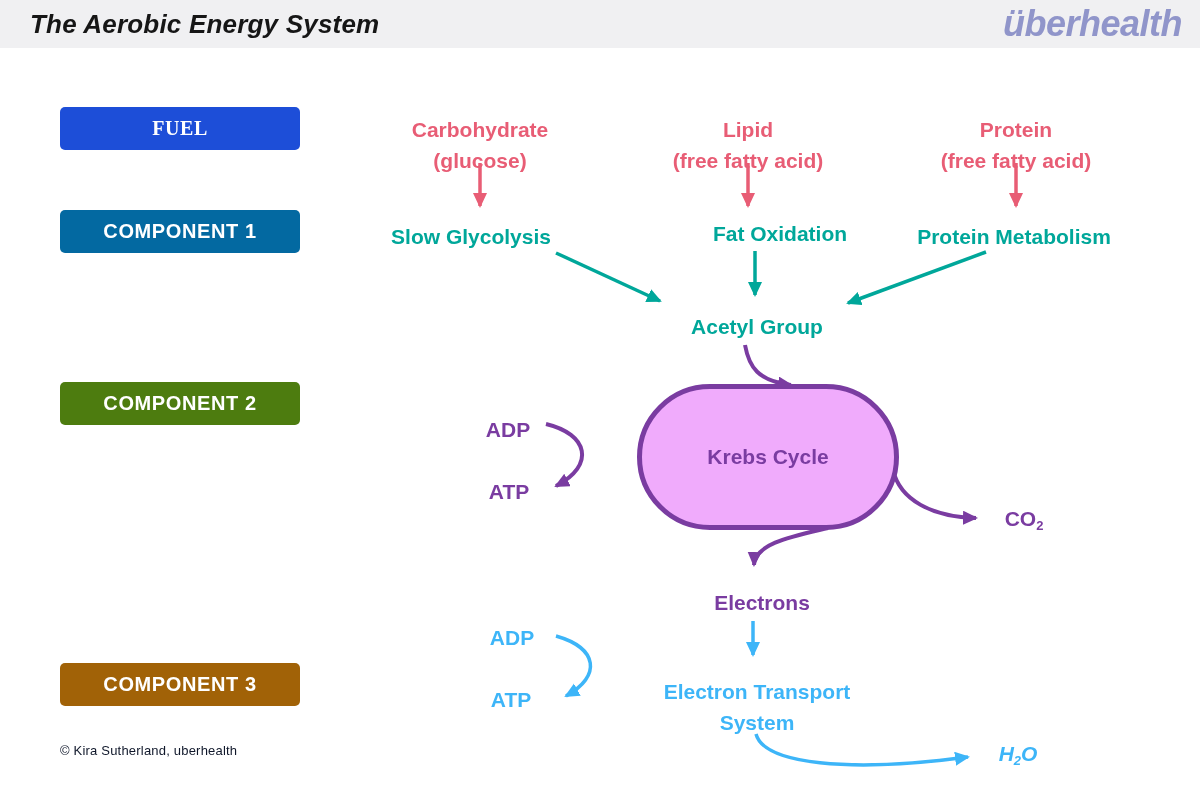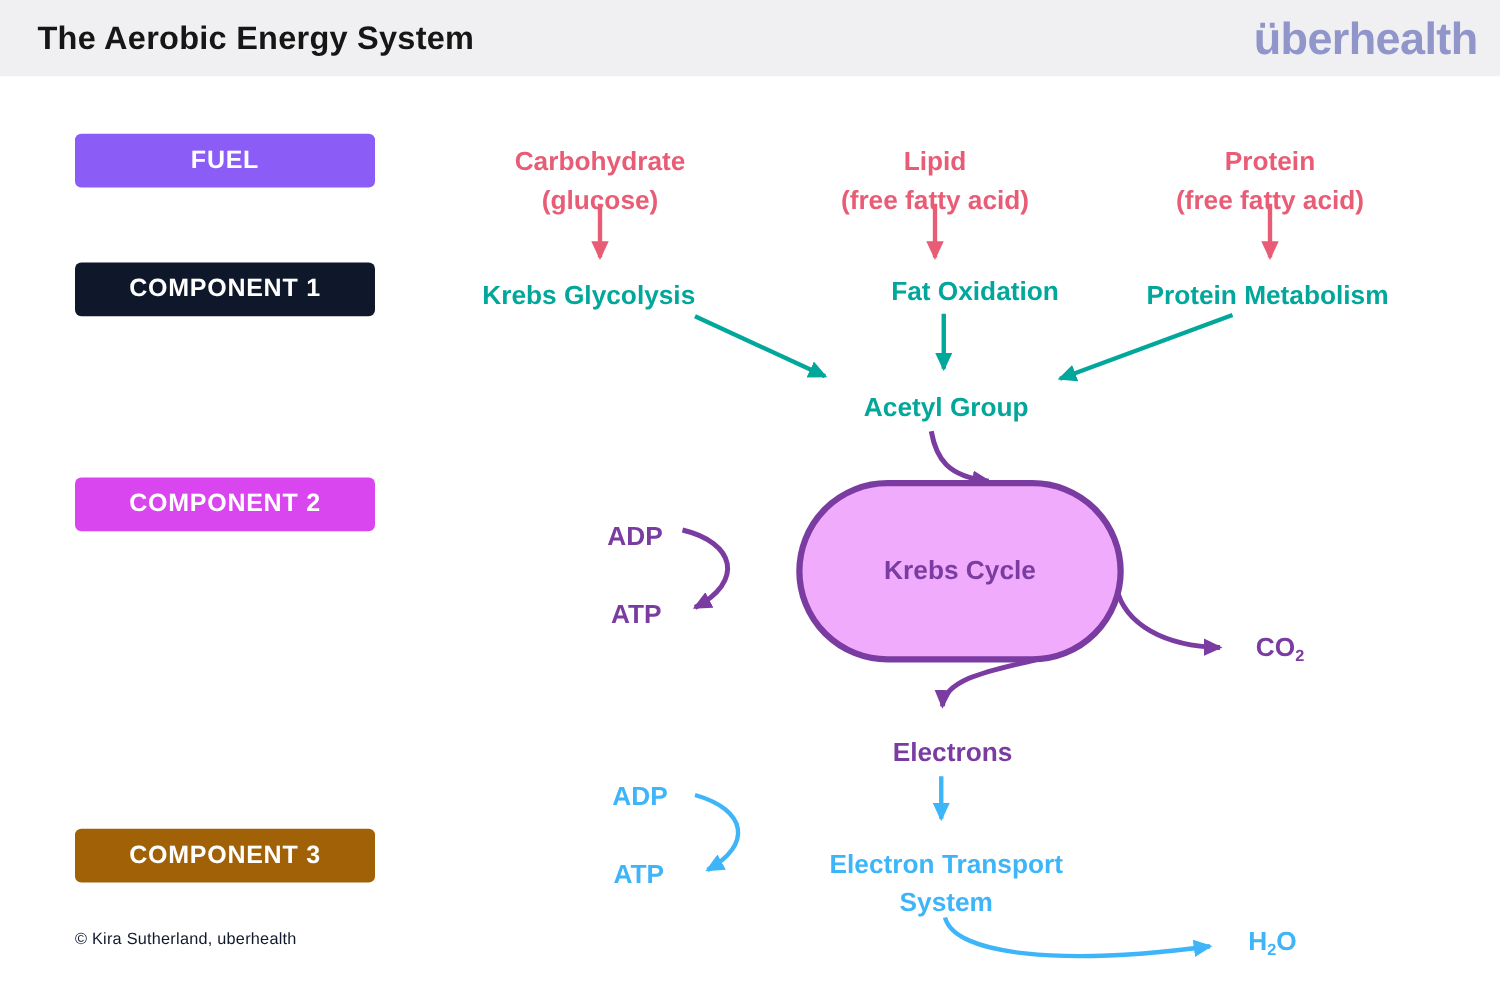--- a/index.html
+++ b/index.html
@@ -2,38 +2,38 @@
 <html><head>
 <meta charset="utf-8">
 <style>
   html,body{margin:0;padding:0;background:#ffffff;}
   .canvas{
     position:relative;width:1200px;height:800px;background:#ffffff;
     font-family:"Liberation Sans", sans-serif;overflow:hidden;
   }
   
   .header{
-    position:absolute;left:0;top:0;width:1200px;height:61px;
-    background:#f0f0f2;display:flex;align-items:center;justify-content:space-between;
+    position:absolute;left:0;top:0;width:1200px;height:48px;
+    background:#f0f0f2;display:flex;align-items:center;justify-content:space-between;font-style:italic;
   }
   .title{
     margin:0 0 0 30px;font-size:26px;font-weight:bold;color:#161616;letter-spacing:0.2px;
   }
   .logo{
     margin-right:18px;font-size:36px;font-weight:bold;color:#9095ca;letter-spacing:-0.5px;
   }
   
   .badge{
     position:absolute;left:60px;width:240px;height:43px;border-radius:5px;
     color:#ffffff;font-size:20px;font-weight:bold;letter-spacing:0.6px;
     display:flex;align-items:center;justify-content:center;
   }
-  .badge-fuel{top:107px;background:#8b5cf6;}
-  .badge-c1{top:210px;background:#0f172a;}
-  .badge-c2{top:382px;background:#d946ef;}
+  .badge-fuel{top:107px;background:#1d4ed8;font-family:Liberation Serif, serif;}
+  .badge-c1{top:210px;background:#0369a1;}
+  .badge-c2{top:382px;background:#4d7c0f;}
   .badge-c3{top:663px;background:#a16207;}
   
   .node{
     position:absolute;transform:translateX(-50%);
     font-weight:bold;font-size:21px;line-height:31px;text-align:center;white-space:nowrap;
   }
   .pink{color:#e85d75;margin-top:16px;}
   .teal{color:#00a79a;}
   .purple{color:#7a3ca1;}
   .blue{color:#3db5f8;}
@@ -106,40 +106,40 @@
   </div>
   <div class="node pink" style="left:748px;top:98px;">
     <div>Lipid</div>
     <div>(free fatty acid)</div>
   </div>
   <div class="node pink" style="left:1016px;top:98px;">
     <div>Protein</div>
     <div>(free fatty acid)</div>
   </div>
 
-  <div class="node teal" style="left:471px;top:221px;">Krebs Glycolysis</div>
+  <div class="node teal" style="left:471px;top:221px;">Slow Glycolysis</div>
   <div class="node teal" style="left:748px;top:218px;margin-left:32px;">Fat Oxidation</div>
   <div class="node teal" style="left:757px;top:311px;">Acetyl Group</div>
   <div class="node teal" style="left:1014px;top:221px;">Protein Metabolism</div>
 
   <div class="stadium">
     <span class="stadium-label">Krebs Cycle</span>
   </div>
   <div class="node purple" style="left:508px;top:414px;">ADP</div>
   <div class="node purple" style="left:509px;top:476px;">ATP</div>
   <div class="node purple" style="left:1024px;top:503px;">
     <span>CO</span><span class="sub">2</span>
   </div>
   <div class="node purple" style="left:762px;top:587px;">Electrons</div>
 
   <div class="node blue" style="left:512px;top:622px;">ADP</div>
   <div class="node blue" style="left:511px;top:684px;">ATP</div>
   <div class="node blue" style="left:757px;top:676px;">
     <div>Electron Transport</div>
     <div>System</div>
   </div>
-  <div class="node blue" style="left:1018px;top:738px;">
+  <div class="node blue" style="left:1018px;top:738px;font-style:italic;">
     <span>H</span><span class="sub">2</span><span>O</span>
   </div>
 
   <div class="footer-note">© Kira Sutherland, uberhealth</div>
 
 </div>
 
 </body></html>

